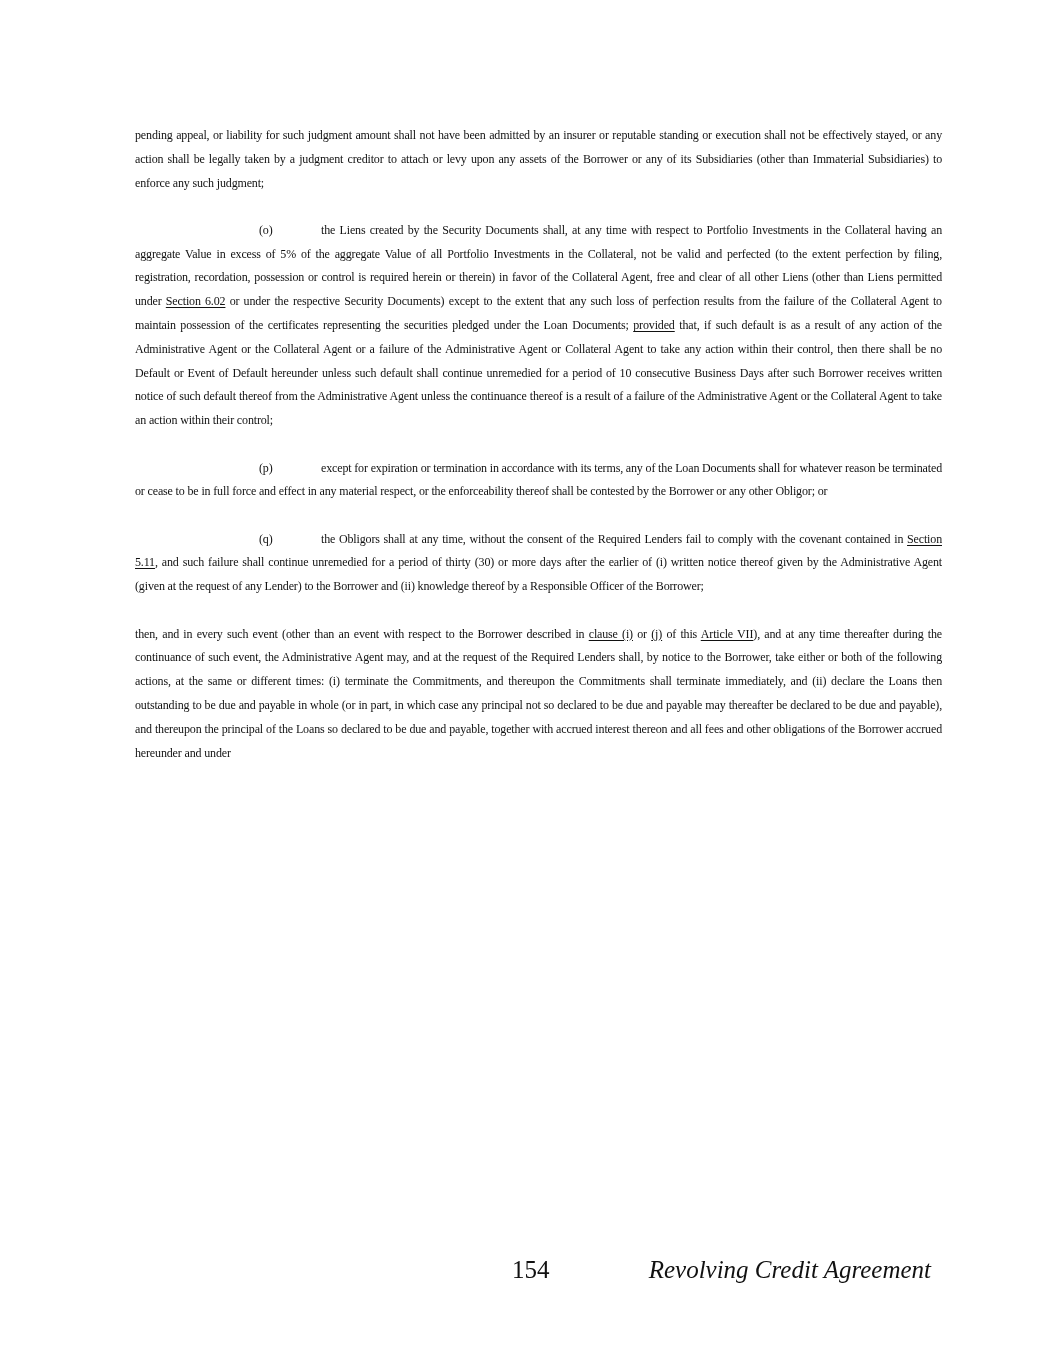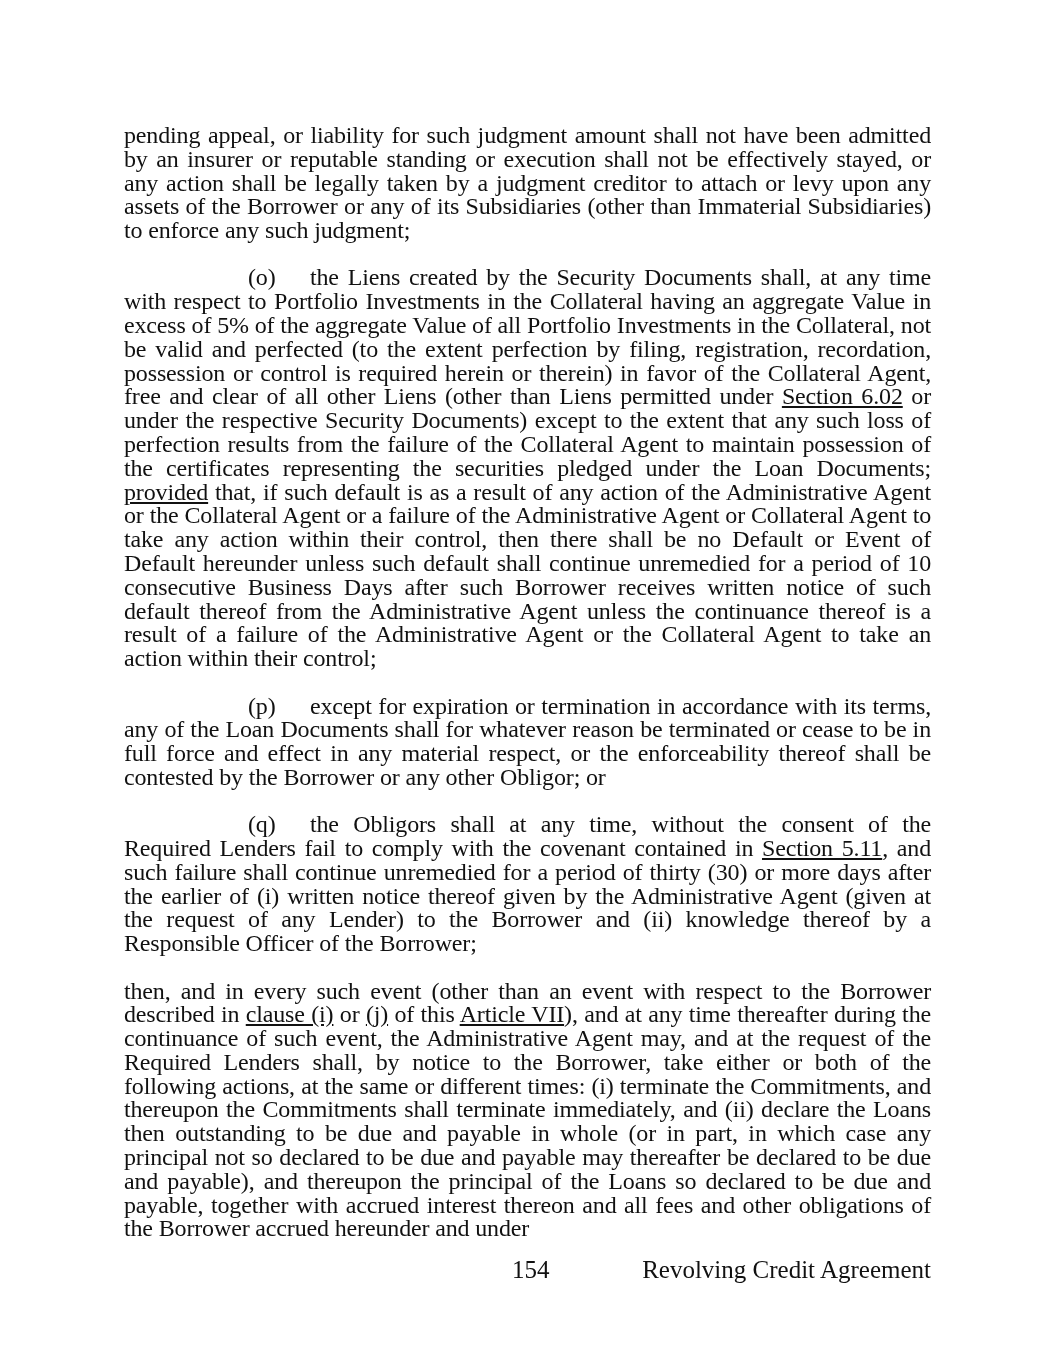--- a/index.html
+++ b/index.html
@@ -10,24 +10,24 @@
     body {
       width: 1055px;
       height: 1365px;
       position: relative;
       overflow: hidden;
       font-family: "Liberation Serif", "DejaVu Serif", serif;
       color: #111111;
     }
     .page {
       position: absolute;
-      left: 124px;
+      left: 135px;
       top: 124px;
       width: 807px;
-      font-size: 24px;
+      font-size: 12px;
       line-height: 23.8px;
     }
     .para {
       margin: 0 0 23.5px 0;
       text-align: justify;
       text-align-last: left;
       letter-spacing: -0.15px;
     }
     .indent {
       display: inline-block;
@@ -51,20 +51,21 @@
     }
     .page-number {
       position: absolute;
       left: 388px;
       top: 0;
     }
     .doc-title {
       position: absolute;
       right: 0;
       top: 0;
+      font-style: italic;
     }
   </style>
 </head>
 <body>
 
 <div class="page">
 
   <p class="para">
     <span>pending appeal, or liability for such judgment amount shall not have been admitted by an insurer or reputable standing or execution shall not be effectively stayed, or any action shall be legally taken by a judgment creditor to attach or levy upon any assets of the Borrower or any of its Subsidiaries (other than Immaterial Subsidiaries) to enforce any such judgment;</span>
   </p>

